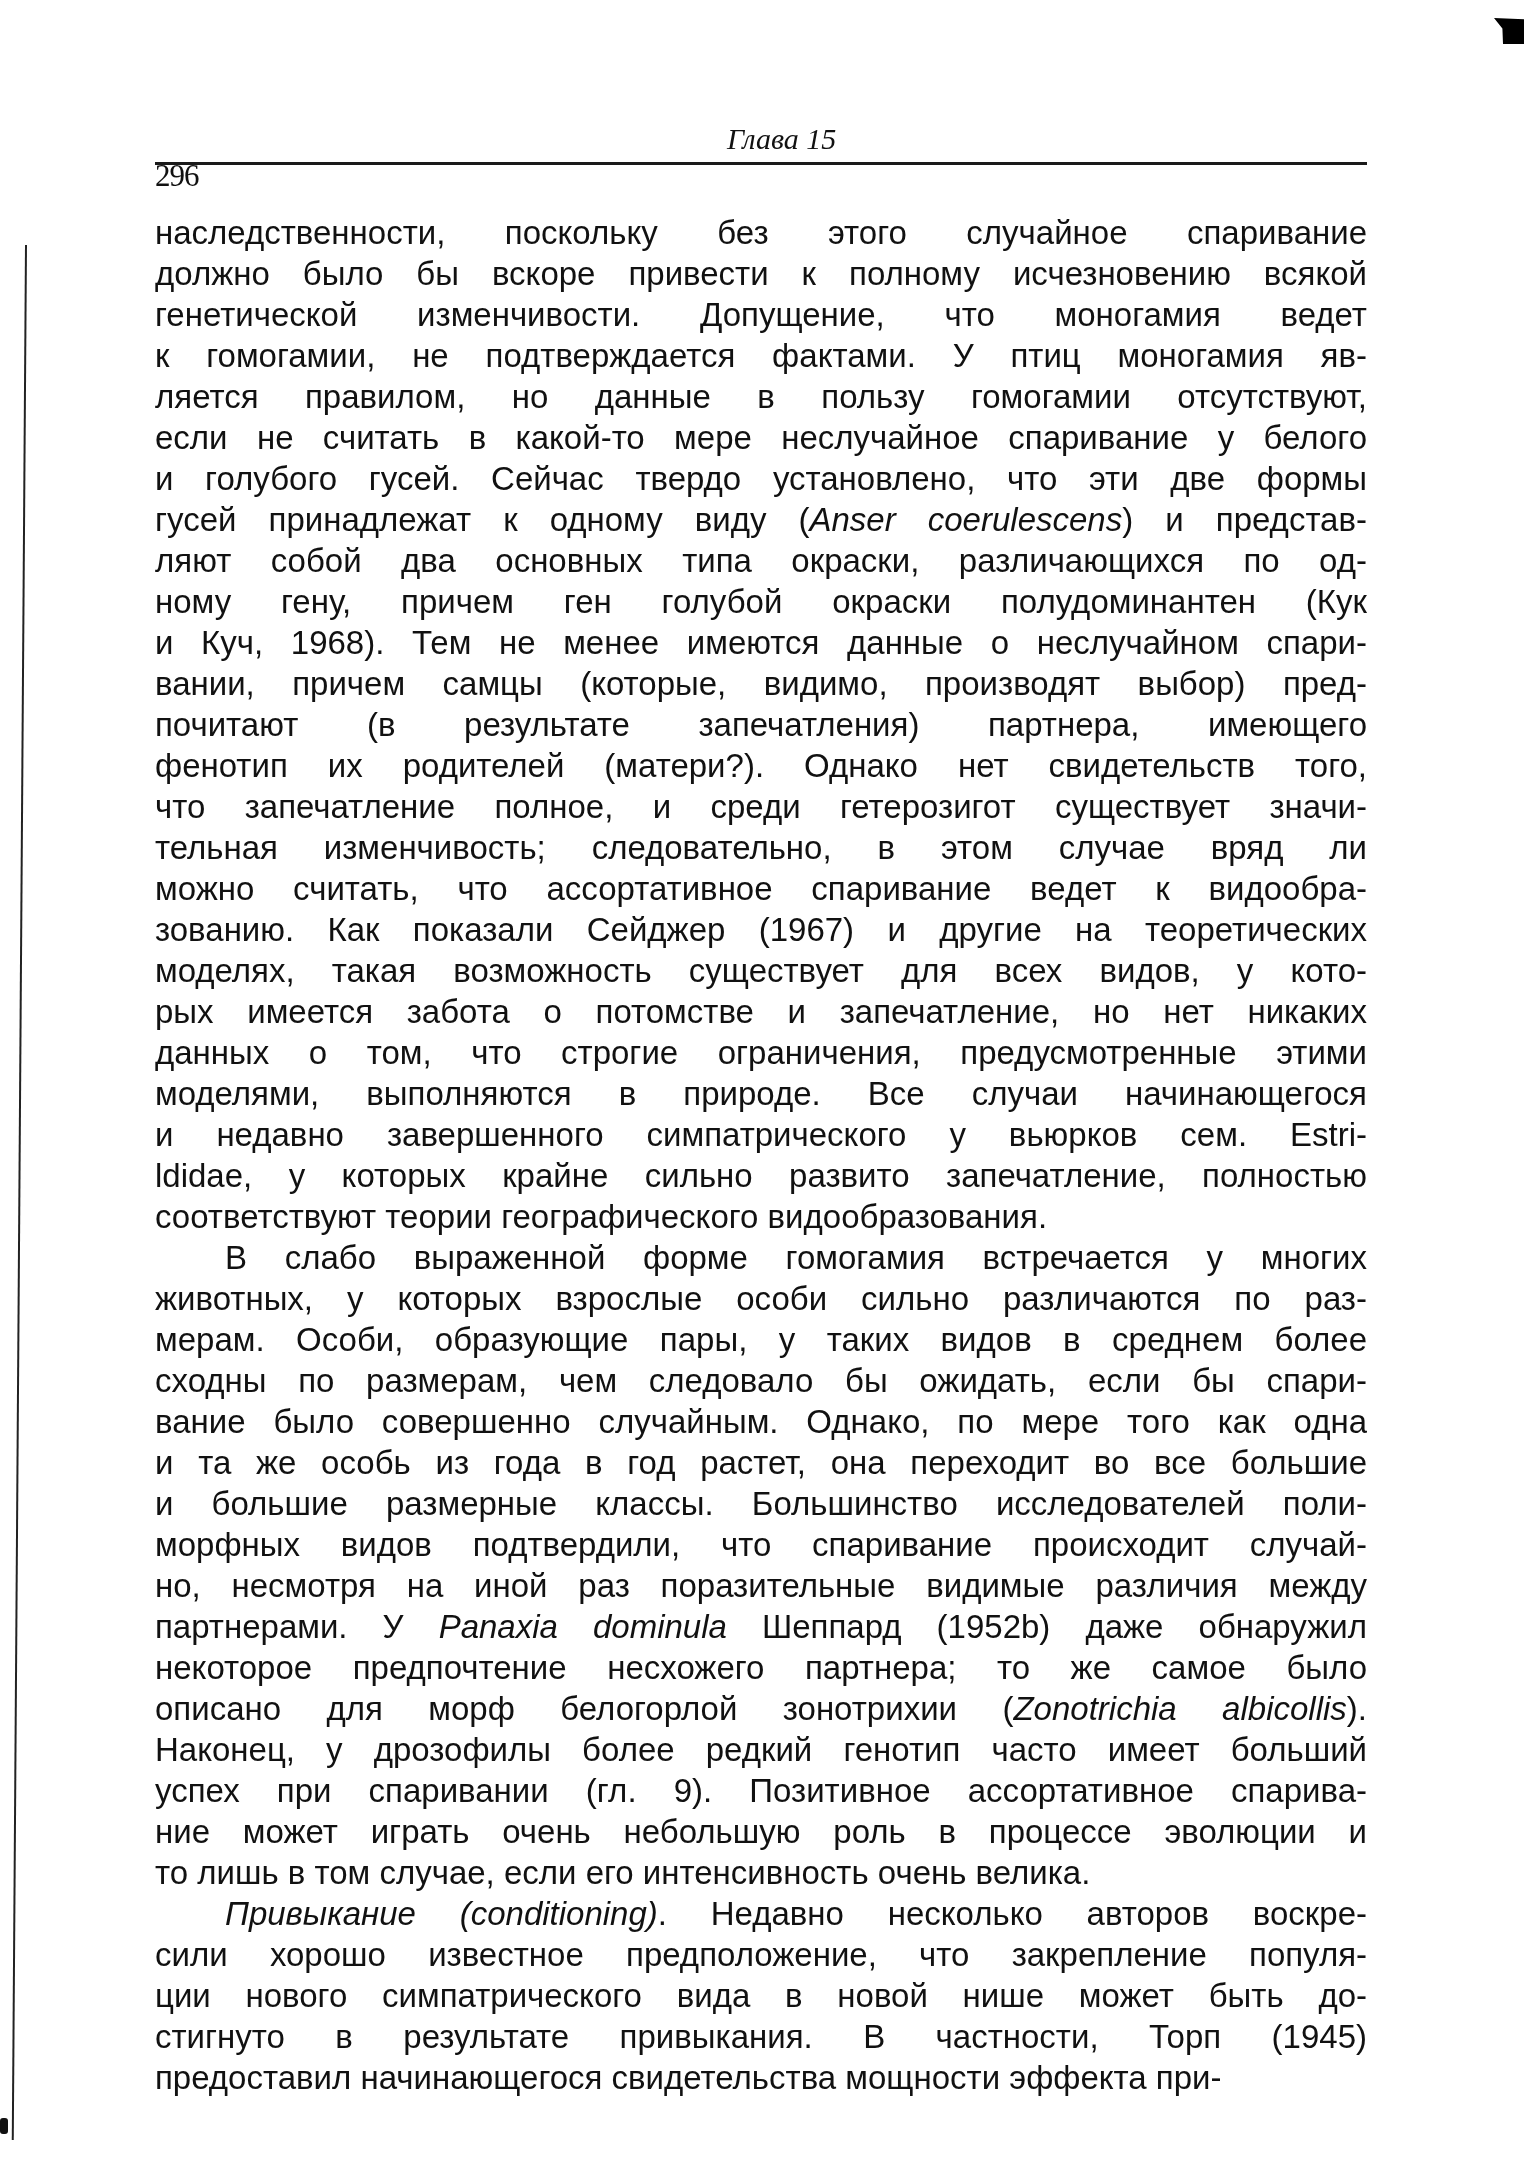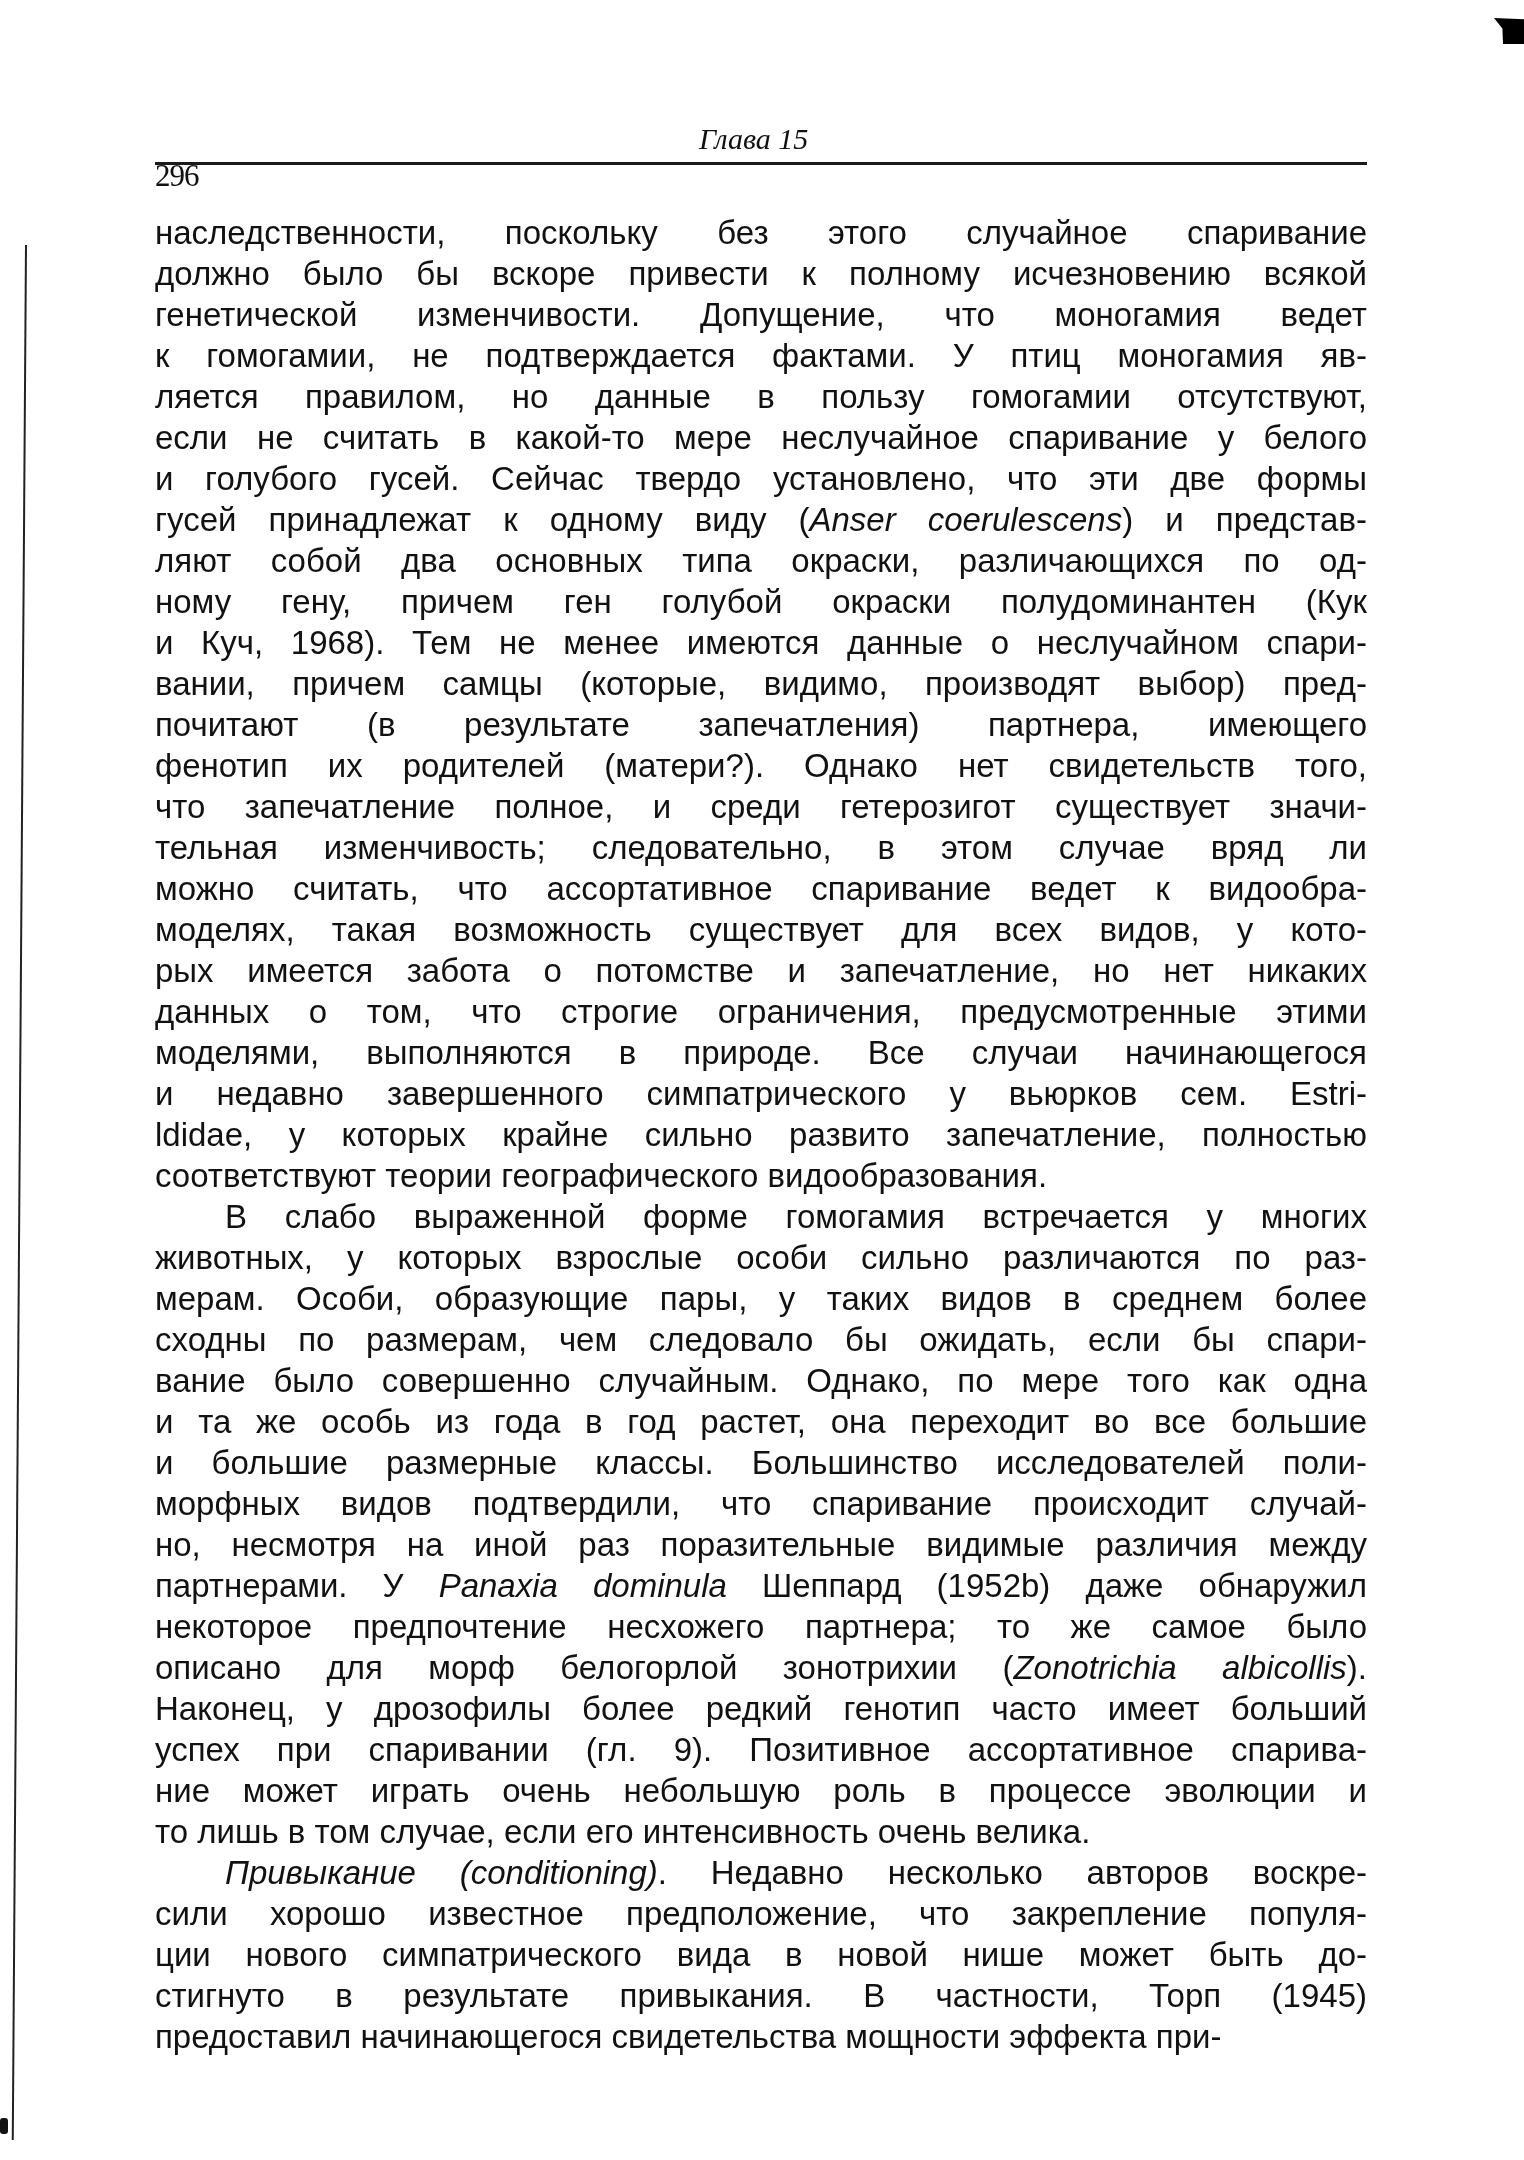--- a/index.html
+++ b/index.html
@@ -56,21 +56,21 @@
     .page-number {
       position: absolute;
       left: 0;
       top: 4px;
       font-size: 31px;
       letter-spacing: -1px;
       margin-top: 36px;
     }
     .chapter-title {
       position: absolute;
-      left: 544px;
+      left: 572px;
       top: 4px;
       font-size: 30px;
       font-style: italic;
     }
     .head-rule {
       position: absolute;
       left: 155px;
       top: 162px;
       width: 1212px;
       height: 3px;
@@ -129,20 +129,21 @@
       <span class="line">гусей принадлежат к одному виду (<span class="it">Anser coerulescens</span>) и представ-</span>
       <span class="line">ляют собой два основных типа окраски, различающихся по од-</span>
       <span class="line">ному гену, причем ген голубой окраски полудоминантен (Кук</span>
       <span class="line">и Куч, 1968). Тем не менее имеются данные о неслучайном спари-</span>
       <span class="line">вании, причем самцы (которые, видимо, производят выбор) пред-</span>
       <span class="line">почитают (в результате запечатления) партнера, имеющего</span>
       <span class="line">фенотип их родителей (матери?). Однако нет свидетельств того,</span>
       <span class="line">что запечатление полное, и среди гетерозигот существует значи-</span>
       <span class="line">тельная изменчивость; следовательно, в этом случае вряд ли</span>
       <span class="line">можно считать, что ассортативное спаривание ведет к видообра-</span>
+      <span class="line">зованию. Как показали Сейджер (1967) и другие на теоретических</span>
       <span class="line">моделях, такая возможность существует для всех видов, у кото-</span>
       <span class="line">рых имеется забота о потомстве и запечатление, но нет никаких</span>
       <span class="line">данных о том, что строгие ограничения, предусмотренные этими</span>
       <span class="line">моделями, выполняются в природе. Все случаи начинающегося</span>
       <span class="line">и недавно завершенного симпатрического у вьюрков сем. Estri-</span>
       <span class="line">ldidae, у которых крайне сильно развито запечатление, полностью</span>
       <span class="line last">соответствуют теории географического видообразования.</span>
     </div>
     <div>
       <span class="line indent">В слабо выраженной форме гомогамия встречается у многих</span>

